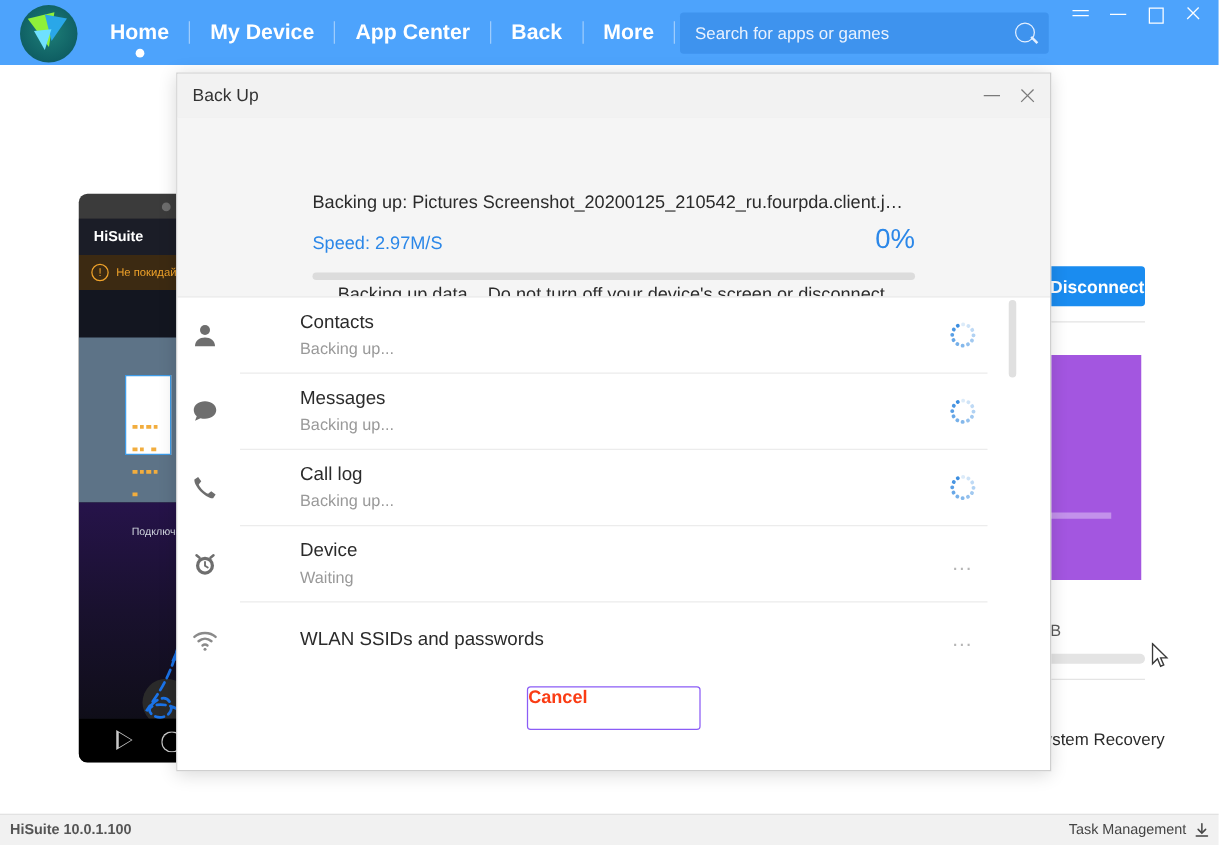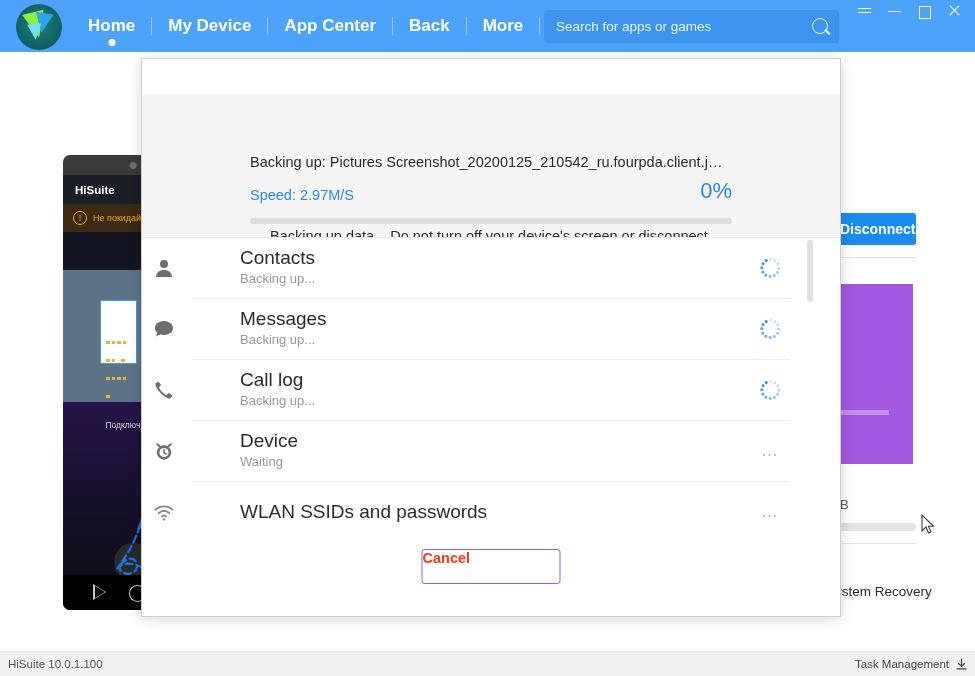--- a/index.html
+++ b/index.html
@@ -184,21 +184,21 @@
     position:absolute;left:0;top:178px;width:698px;height:320px;
     background:#ffffff;border-top:1px solid #e8e8e8;overflow:hidden;
   }
   .row{
     position:relative;height:60px;margin-left:50px;margin-right:50px;
     border-bottom:1px solid #ececec;display:flex;align-items:center;
   }
   .row:last-child{border-bottom:none;}
   .rowicon{position:absolute;left:-40px;top:50%;transform:translateY(-50%);width:24px;height:24px;color:#6e6e6e;}
   .rowtext{margin-left:48px;}
-  .rowname{font-size:19px;color:#2b2b2b;line-height:20px;}
+  .rowname{font-size:15px;color:#2b2b2b;line-height:20px;}
   .rowstate{font-size:13px;color:#999999;line-height:19px;margin-top:1px;}
   .rowright{position:absolute;right:10px;top:50%;transform:translateY(-50%);}
   .dots3{font-size:17px;color:#b6b6b6;letter-spacing:2px;line-height:10px;}
 
   .spinner{width:20px;height:20px;position:relative;}
   .spinner i{
     position:absolute;left:9px;top:0;width:2.6px;height:2.6px;border-radius:50%;
     background:#3c8ee0;transform-origin:1.3px 10px;
   }
 
@@ -212,21 +212,21 @@
     position:absolute;left:50%;transform:translateX(-50%);top:-8px;
     width:137px;height:33px;border:1px solid #8b5cf6;border-radius:3px;background:#ffffff;
     color:#fa3c14;font-size:14.5px;font-weight:bold;cursor:pointer;
   }
 
   
   .statusbar{
     position:absolute;left:0;bottom:0;width:975px;height:24px;
     background:#f1f1f1;border-top:1px solid #e2e2e2;
   }
-  .statusbar .ver{position:absolute;left:8px;top:0;line-height:24px;font-size:11.5px;color:#555555;}
+  .statusbar .ver{position:absolute;left:8px;top:0;line-height:24px;font-size:11.5px;color:#555555;font-weight:bold;}
   .statusbar .task{position:absolute;right:26px;top:0;line-height:24px;font-size:11.5px;color:#444444;cursor:pointer;}
   .statusbar .dlicon{position:absolute;right:8px;top:6px;width:11px;height:12px;}
 </style>
 </head>
 <body>
 
 <div class="topbar">
 
   <div class="logo">
     <div class="v1"></div>
@@ -330,20 +330,30 @@
   <div class="hr2"></div>
   <div class="recovery">System Recovery</div>
 
   <svg class="cursor" viewBox="0 0 14 21">
     <path d="M1,1 L1,17 L5,13 L7.5,19 L10,18 L7.5,12.3 L12.5,12.3 Z" fill="#ffffff" stroke="#3a3a3a" stroke-width="1.1"></path>
   </svg>
 </div>
 
 <div class="dialog">
 
+  <div class="dlgtitle">
+    <div class="txt">Back Up</div>
+    <div class="dlgbtn min">
+        <span class="b"></span>
+      </div>
+    <div class="dlgbtn cls">
+        <span class="x1"></span>
+        <span class="x2"></span>
+      </div>
+  </div>
 
   <div class="dlghead">
     <div class="statusline">Backing up: Pictures  Screenshot_20200125_210542_ru.fourpda.client.j…</div>
     <div class="speed">Speed: 2.97M/S</div>
     <div class="pct">0%</div>
     <div class="progwrap"></div>
     <div class="prognote">Backing up data... Do not turn off your device's screen or disconnect.</div>
   </div>
 
   <div class="dlglist">

